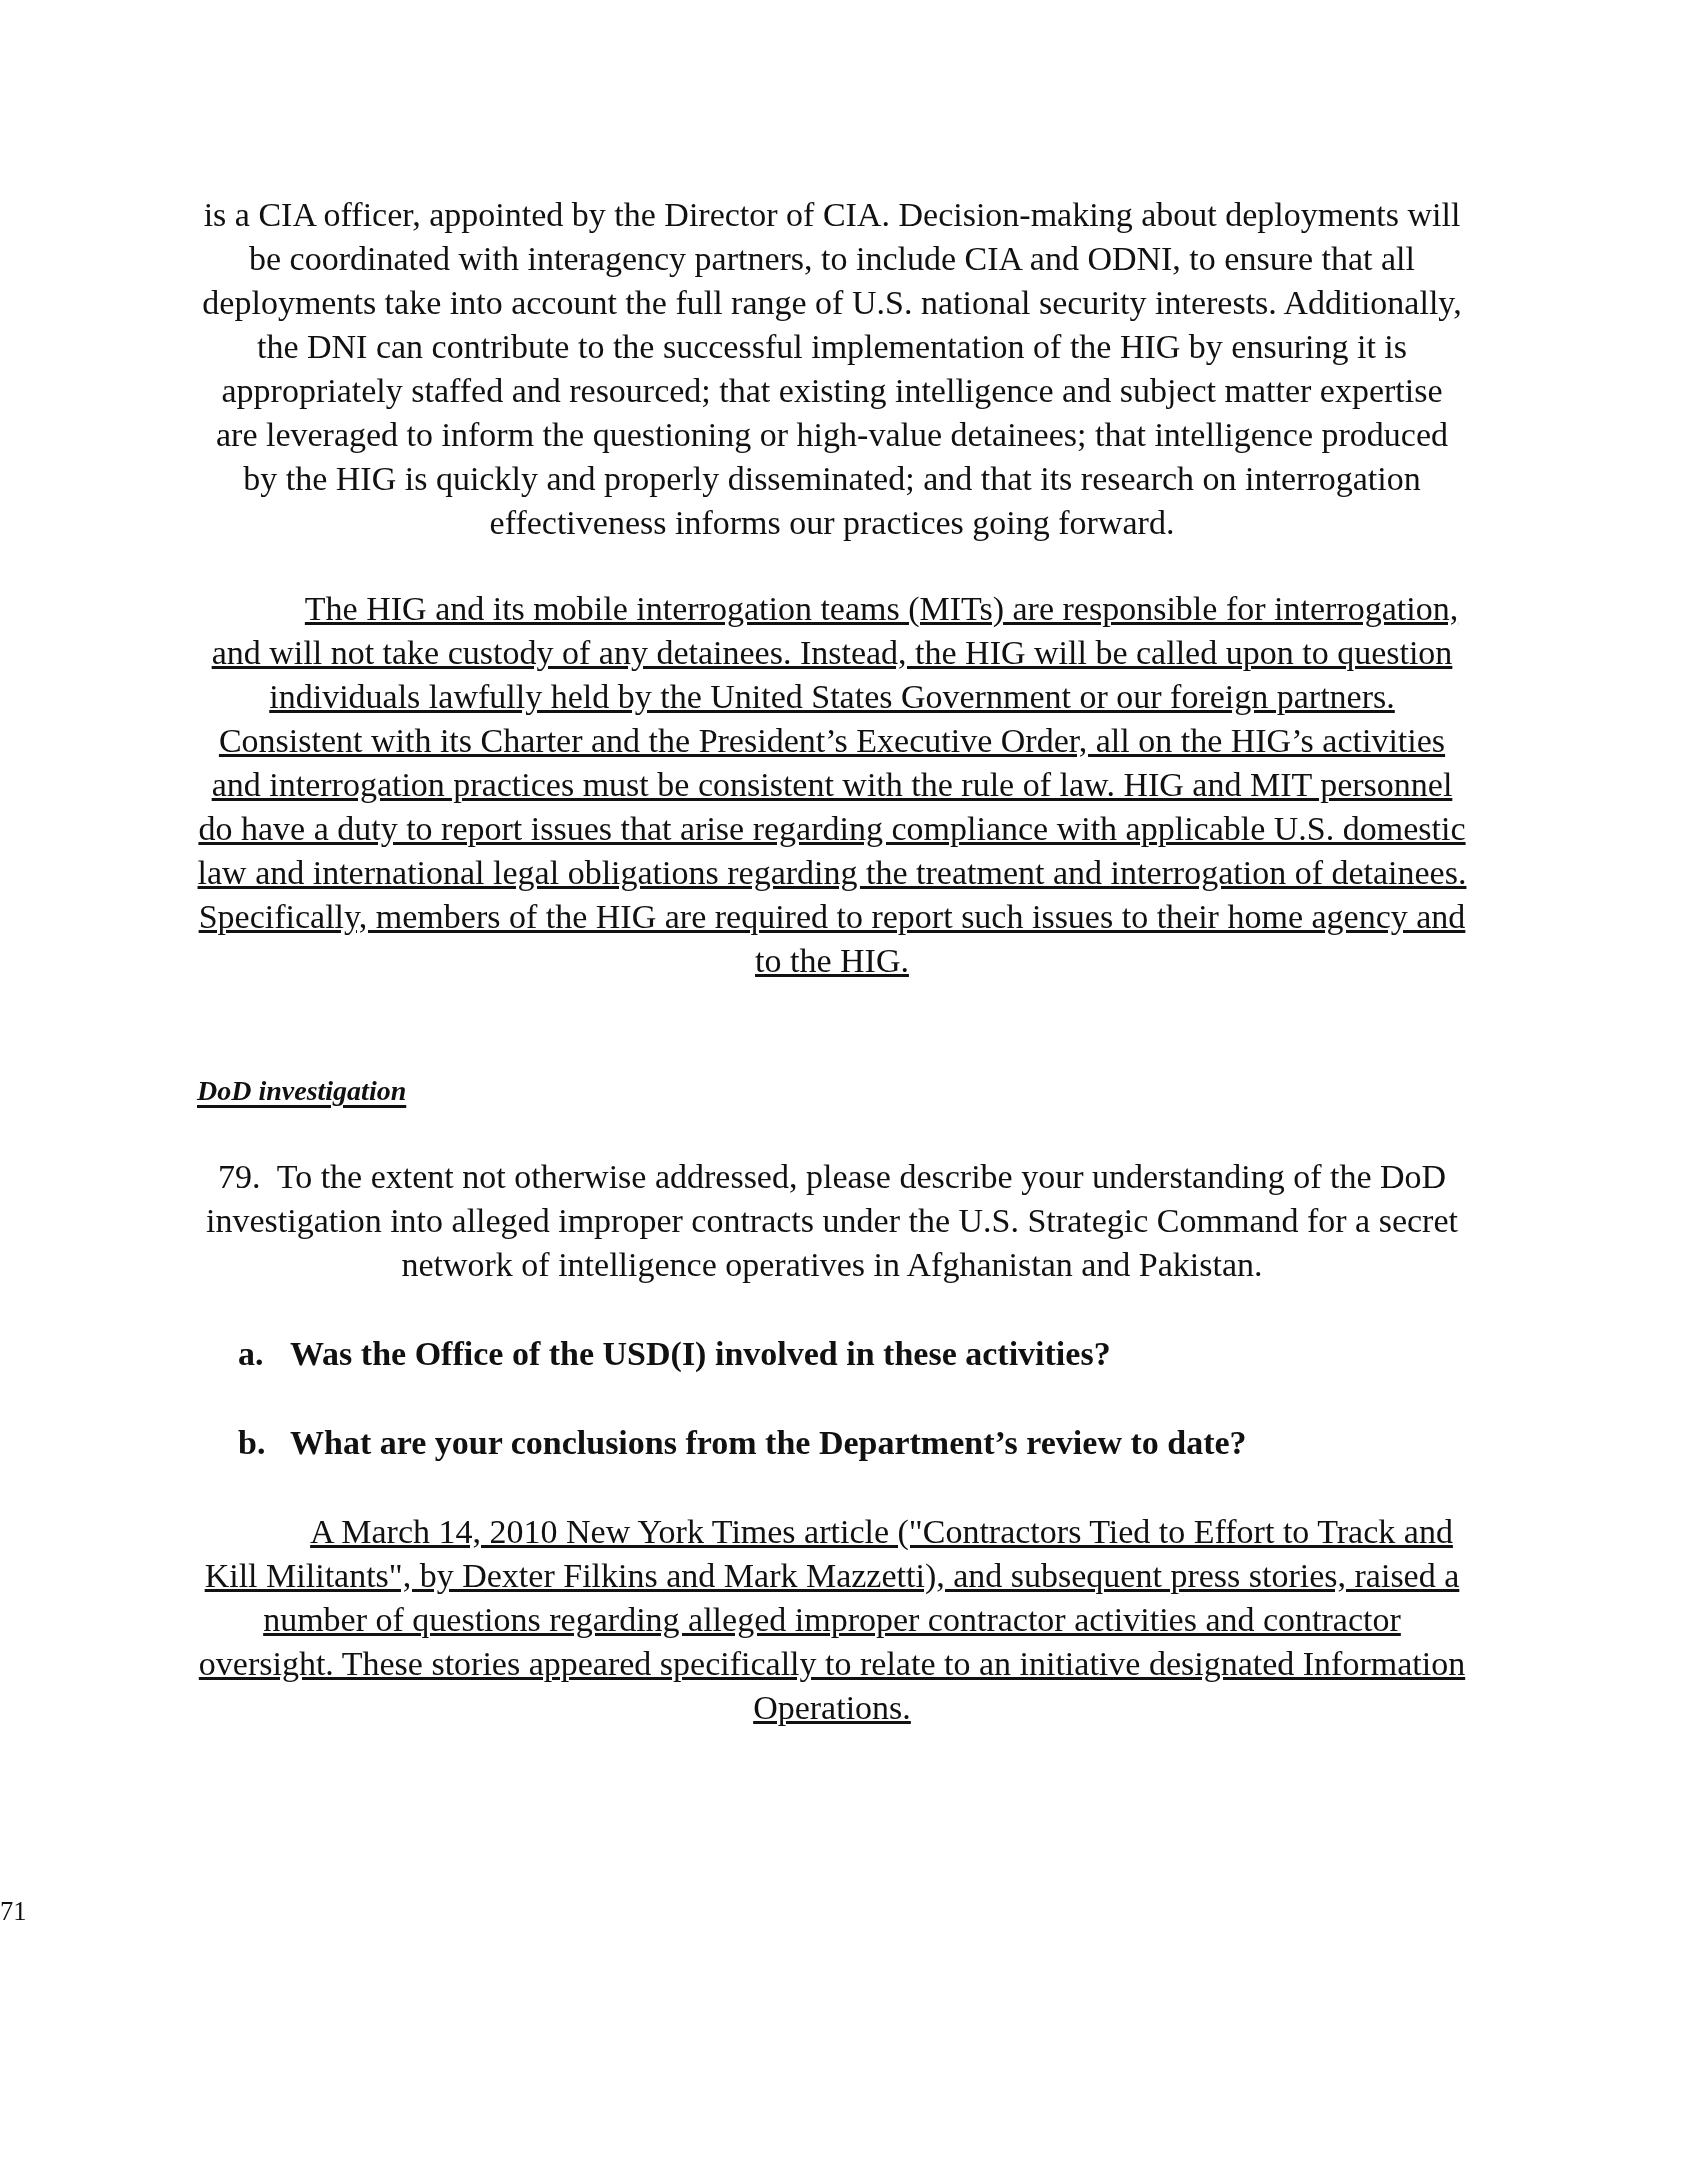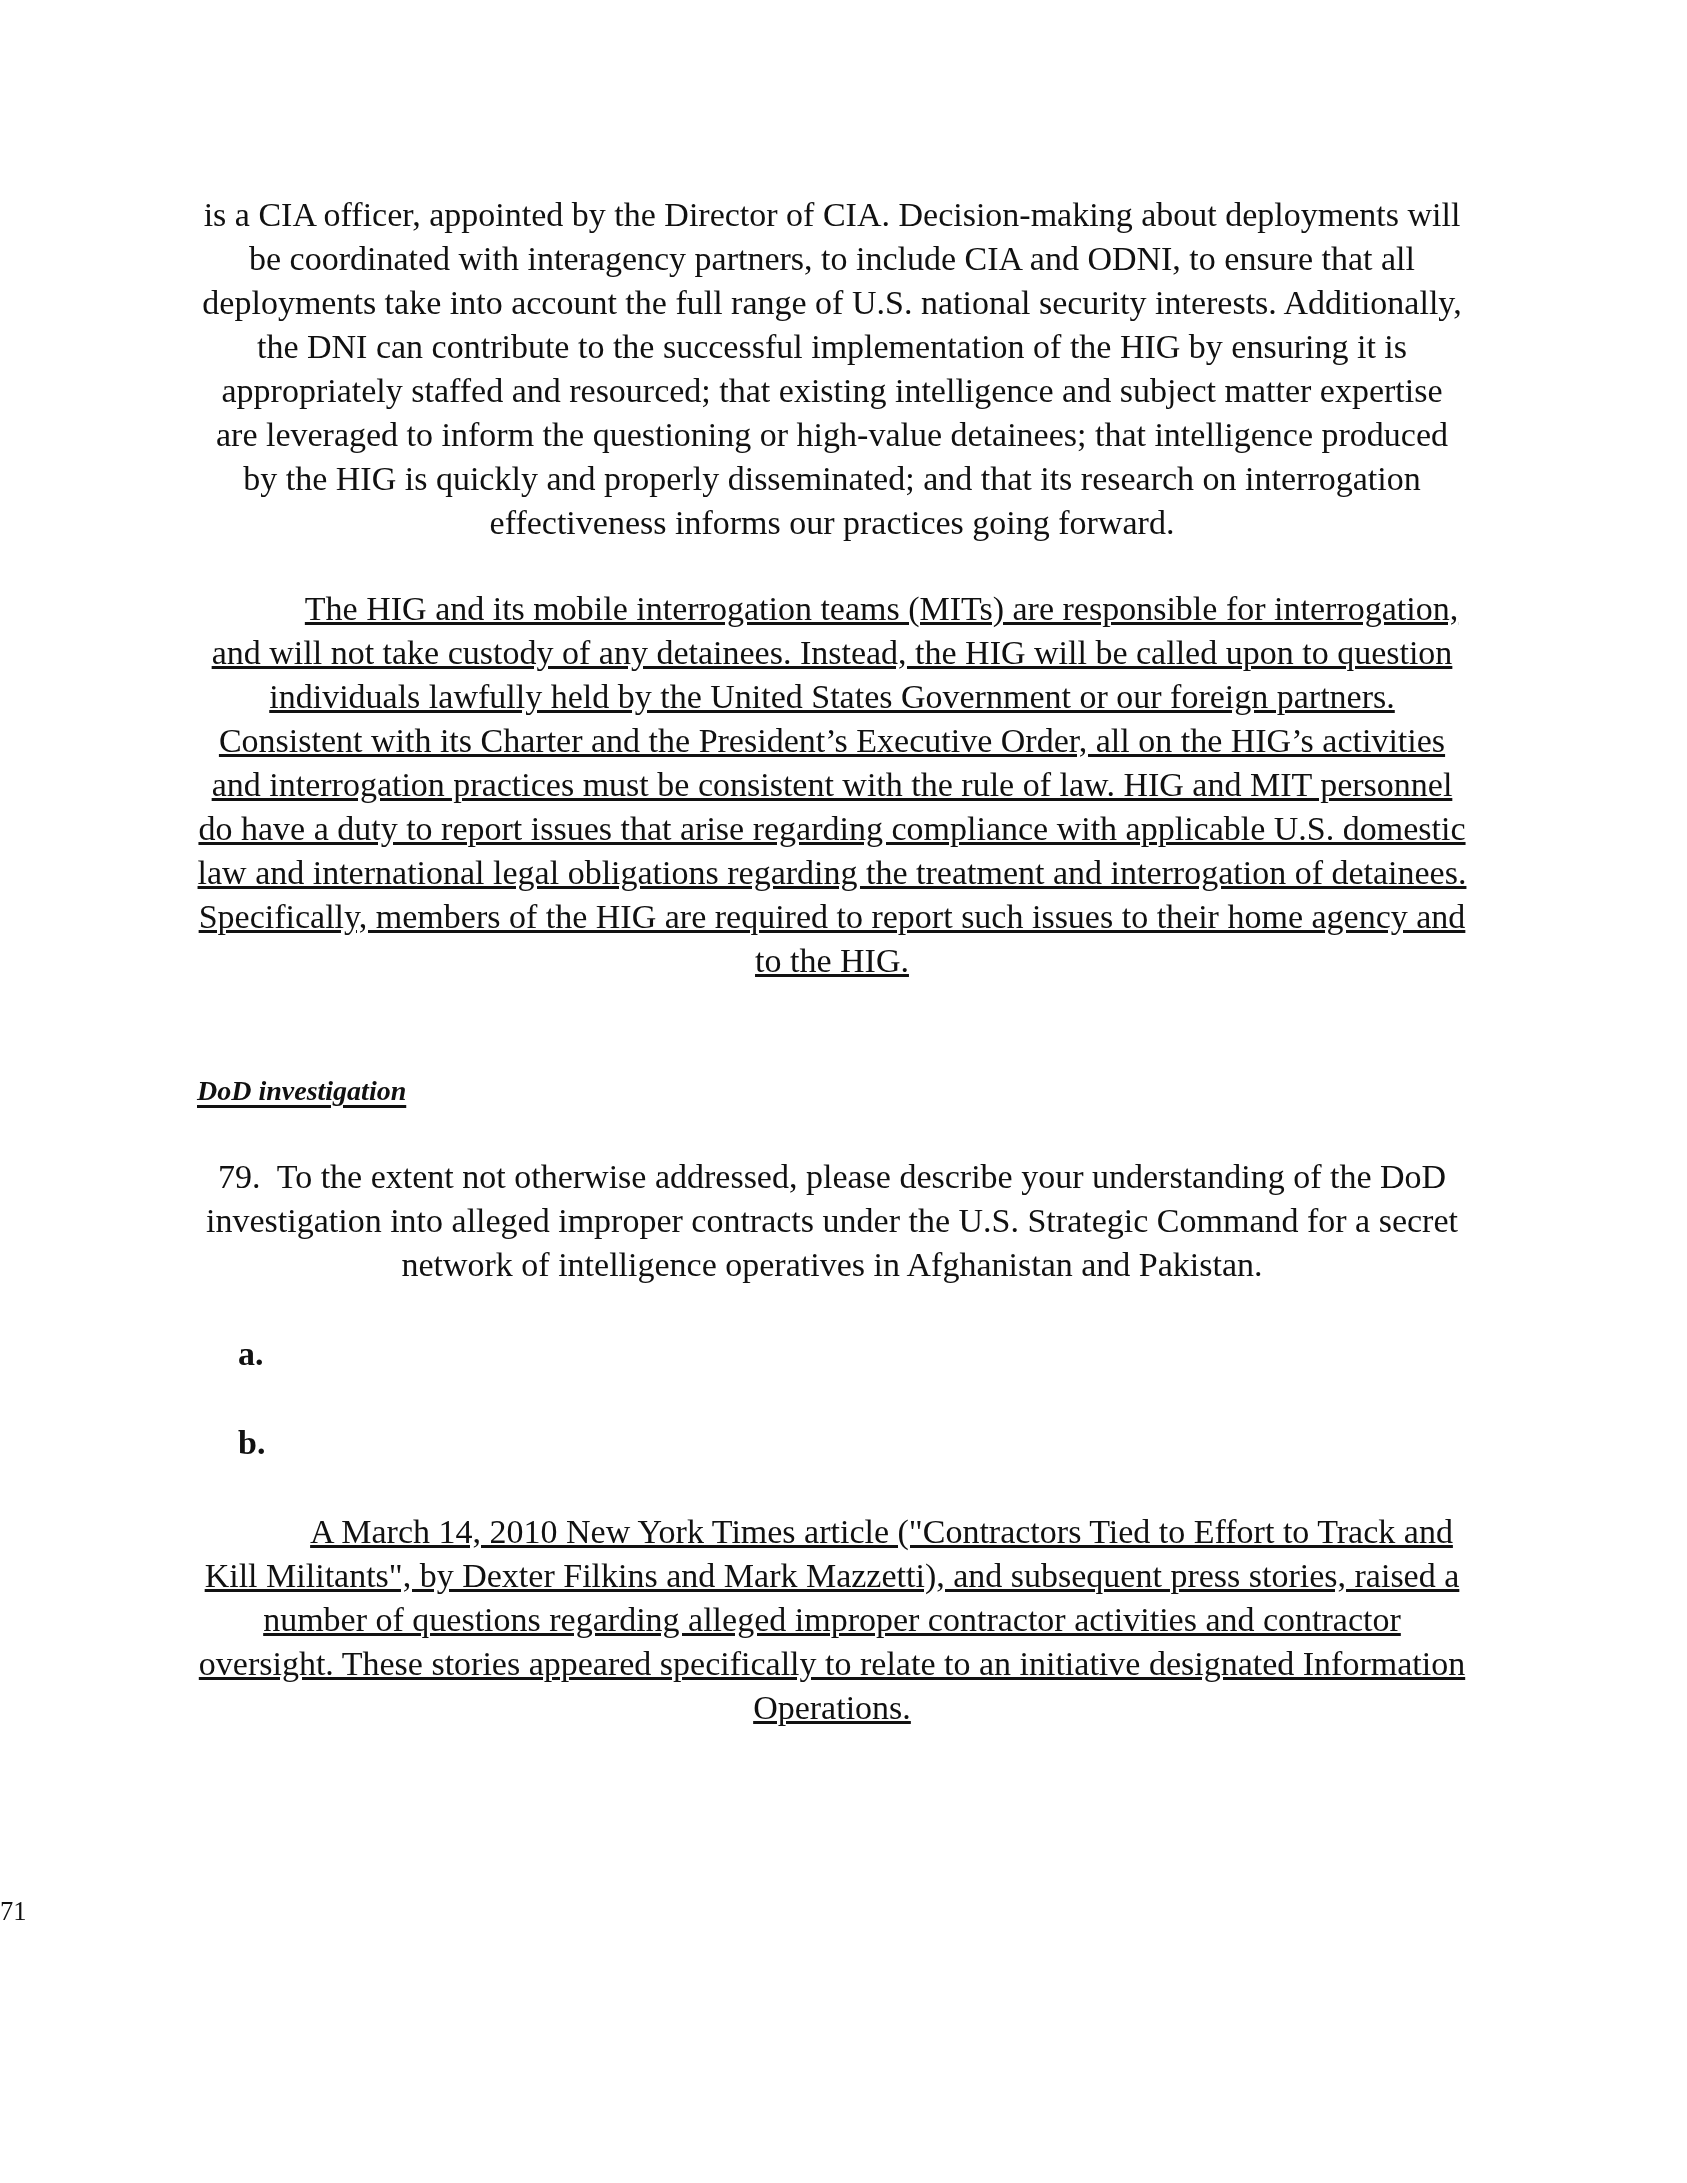--- a/index.html
+++ b/index.html
@@ -81,26 +81,28 @@
   <p class="heading">DoD investigation</p>
 
   <div class="gap-1"></div>
 
   <p class="para"><span>79.</span>&nbsp; <span>To the extent not otherwise addressed, please describe your understanding of the DoD investigation into alleged improper contracts under the U.S. Strategic Command for a secret network of intelligence operatives in Afghanistan and Pakistan.</span></p>
 
   <div class="gap-3"></div>
 
   <p class="subq">
     <span class="marker">a.</span>
+    <span>Was the Office of the USD(I) involved in these activities?</span>
   </p>
 
   <div class="gap-3"></div>
 
   <p class="subq">
     <span class="marker">b.</span>
+    <span>What are your conclusions from the Department’s review to date?</span>
   </p>
 
   <div class="gap-3"></div>
 
   <p class="para indent">A March 14, 2010 New York Times article ("Contractors Tied to Effort to Track and Kill Militants", by Dexter Filkins and Mark Mazzetti), and subsequent press stories, raised a number of questions regarding alleged improper contractor activities and contractor oversight.  These stories appeared specifically to relate to an initiative designated Information Operations.</p>
 
 </div>
 
 <div class="page-number">71</div>
 

